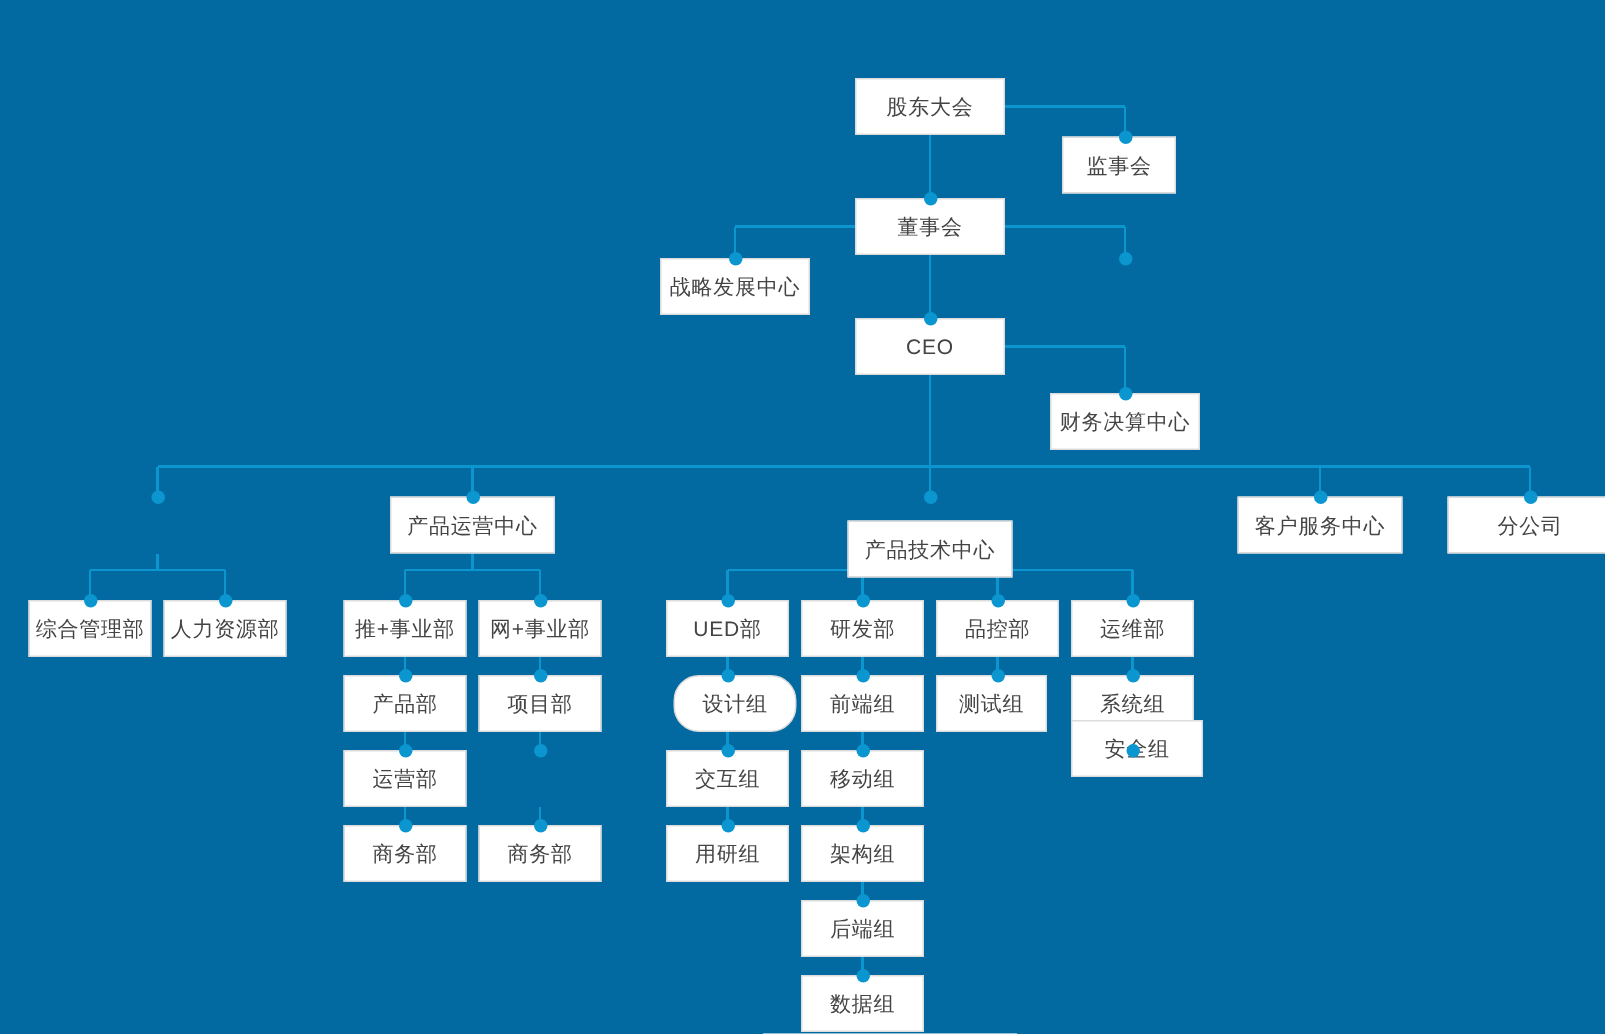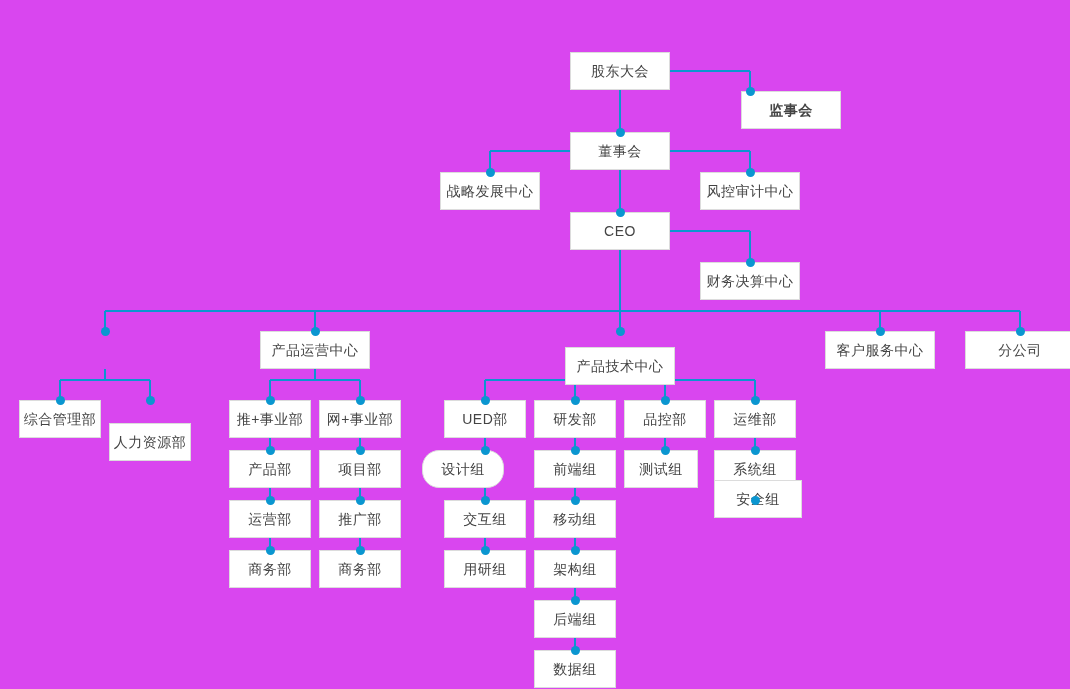--- a/index.html
+++ b/index.html
@@ -7,21 +7,21 @@
     padding: 0;
     background: #ffffff;
   }
   body {
     font-family: "Liberation Sans", "DejaVu Sans", sans-serif;
   }
   #chart-root {
     position: relative;
     width: 1070px;
     height: 689px;
-    background: #d946ef;
+    background: #0369a1;
     overflow: hidden;
   }
   #connector-layer {
     position: absolute;
     left: 0;
     top: 0;
     width: 1070px;
     height: 689px;
     pointer-events: none;
   }
@@ -102,45 +102,43 @@
       <line x1="270" y1="380" x2="270" y2="400" stroke="#0b96d0" stroke-width="1.6" shape-rendering="crispEdges"></line>
       <line x1="360" y1="380" x2="360" y2="400" stroke="#0b96d0" stroke-width="1.6" shape-rendering="crispEdges"></line>
       <line x1="620" y1="369" x2="620" y2="380" stroke="#0b96d0" stroke-width="1.6" shape-rendering="crispEdges"></line>
       <line x1="485" y1="380" x2="755" y2="380" stroke="#0b96d0" stroke-width="1.6" shape-rendering="crispEdges"></line>
       <line x1="485" y1="380" x2="485" y2="400" stroke="#0b96d0" stroke-width="1.6" shape-rendering="crispEdges"></line>
       <line x1="575" y1="380" x2="575" y2="400" stroke="#0b96d0" stroke-width="1.6" shape-rendering="crispEdges"></line>
       <line x1="665" y1="380" x2="665" y2="400" stroke="#0b96d0" stroke-width="1.6" shape-rendering="crispEdges"></line>
       <line x1="755" y1="380" x2="755" y2="400" stroke="#0b96d0" stroke-width="1.6" shape-rendering="crispEdges"></line>
     </svg>
 <div class="node-box root-node" style="left: 570px; top: 52px; width: 100px; height: 38px; border-color: rgb(220, 220, 220); background: rgb(255, 255, 255); color: rgb(68, 68, 68);">股东大会</div>
-    <div class="node-box" style="left: 741px; top: 91px; width: 100px; height: 38px; border-color: rgb(220, 220, 220); background: rgb(255, 255, 255); color: rgb(68, 68, 68); font-weight: bold;">监事会</div>
+    <div class="node-box" style="left: 708px; top: 91px; width: 76px; height: 38px; border-color: rgb(220, 220, 220); background: rgb(255, 255, 255); color: rgb(68, 68, 68);">监事会</div>
     <div class="node-box" style="left: 570px; top: 132px; width: 100px; height: 38px; border-color: rgb(220, 220, 220); background: rgb(255, 255, 255); color: rgb(68, 68, 68);">董事会</div>
     <div class="node-box" style="left: 440px; top: 172px; width: 100px; height: 38px; border-color: rgb(220, 220, 220); background: rgb(255, 255, 255); color: rgb(68, 68, 68);">战略发展中心</div>
-    <div class="node-box" style="left: 700px; top: 172px; width: 100px; height: 38px; border-color: rgb(220, 220, 220); background: rgb(255, 255, 255); color: rgb(68, 68, 68);">风控审计中心</div>
     <div class="node-box" style="left: 570px; top: 212px; width: 100px; height: 38px; border-color: rgb(220, 220, 220); background: rgb(255, 255, 255); color: rgb(68, 68, 68);">CEO</div>
     <div class="node-box" style="left: 700px; top: 262px; width: 100px; height: 38px; border-color: rgb(220, 220, 220); background: rgb(255, 255, 255); color: rgb(68, 68, 68);">财务决算中心</div>
     <div class="node-box" style="left: 260px; top: 331px; width: 110px; height: 38px; border-color: rgb(220, 220, 220); background: rgb(255, 255, 255); color: rgb(68, 68, 68);">产品运营中心</div>
     <div class="node-box" style="left: 565px; top: 331px; width: 110px; height: 38px; border-color: rgb(220, 220, 220); background: rgb(255, 255, 255); color: rgb(68, 68, 68); margin-top: 16px;">产品技术中心</div>
     <div class="node-box" style="left: 825px; top: 331px; width: 110px; height: 38px; border-color: rgb(220, 220, 220); background: rgb(255, 255, 255); color: rgb(68, 68, 68);">客户服务中心</div>
     <div class="node-box" style="left: 965px; top: 331px; width: 110px; height: 38px; border-color: rgb(220, 220, 220); background: rgb(255, 255, 255); color: rgb(68, 68, 68);">分公司</div>
     <div class="node-box" style="left: 19px; top: 400px; width: 82px; height: 38px; border-color: rgb(220, 220, 220); background: rgb(255, 255, 255); color: rgb(68, 68, 68);">综合管理部</div>
-    <div class="node-box" style="left: 109px; top: 400px; width: 82px; height: 38px; border-color: rgb(220, 220, 220); background: rgb(255, 255, 255); color: rgb(68, 68, 68); margin-top: 23px;">人力资源部</div>
+    <div class="node-box" style="left: 109px; top: 400px; width: 82px; height: 38px; border-color: rgb(220, 220, 220); background: rgb(255, 255, 255); color: rgb(68, 68, 68);">人力资源部</div>
     <div class="node-box" style="left: 229px; top: 400px; width: 82px; height: 38px; border-color: rgb(220, 220, 220); background: rgb(255, 255, 255); color: rgb(68, 68, 68);">推+事业部</div>
     <div class="node-box" style="left: 319px; top: 400px; width: 82px; height: 38px; border-color: rgb(220, 220, 220); background: rgb(255, 255, 255); color: rgb(68, 68, 68);">网+事业部</div>
     <div class="node-box" style="left: 229px; top: 450px; width: 82px; height: 38px; border-color: rgb(220, 220, 220); background: rgb(255, 255, 255); color: rgb(68, 68, 68);">产品部</div>
     <div class="node-box" style="left: 319px; top: 450px; width: 82px; height: 38px; border-color: rgb(220, 220, 220); background: rgb(255, 255, 255); color: rgb(68, 68, 68);">项目部</div>
     <div class="node-box" style="left: 229px; top: 500px; width: 82px; height: 38px; border-color: rgb(220, 220, 220); background: rgb(255, 255, 255); color: rgb(68, 68, 68);">运营部</div>
-    <div class="node-box" style="left: 319px; top: 500px; width: 82px; height: 38px; border-color: rgb(220, 220, 220); background: rgb(255, 255, 255); color: rgb(68, 68, 68);">推广部</div>
     <div class="node-box" style="left: 229px; top: 550px; width: 82px; height: 38px; border-color: rgb(220, 220, 220); background: rgb(255, 255, 255); color: rgb(68, 68, 68);">商务部</div>
     <div class="node-box" style="left: 319px; top: 550px; width: 82px; height: 38px; border-color: rgb(220, 220, 220); background: rgb(255, 255, 255); color: rgb(68, 68, 68);">商务部</div>
     <div class="node-box" style="left: 444px; top: 400px; width: 82px; height: 38px; border-color: rgb(220, 220, 220); background: rgb(255, 255, 255); color: rgb(68, 68, 68);">UED部</div>
     <div class="node-box" style="left: 624px; top: 400px; width: 82px; height: 38px; border-color: rgb(220, 220, 220); background: rgb(255, 255, 255); color: rgb(68, 68, 68);">品控部</div>
     <div class="node-box" style="left: 534px; top: 400px; width: 82px; height: 38px; border-color: rgb(220, 220, 220); background: rgb(255, 255, 255); color: rgb(68, 68, 68);">研发部</div>
     <div class="node-box" style="left: 714px; top: 400px; width: 82px; height: 38px; border-color: rgb(220, 220, 220); background: rgb(255, 255, 255); color: rgb(68, 68, 68);">运维部</div>
-    <div class="node-box" style="left: 422px; top: 450px; width: 82px; height: 38px; border-color: rgb(220, 220, 220); background: rgb(255, 255, 255); color: rgb(68, 68, 68); border-radius: 17px;">设计组</div>
+    <div class="node-box" style="left: 449px; top: 450px; width: 82px; height: 38px; border-color: rgb(220, 220, 220); background: rgb(255, 255, 255); color: rgb(68, 68, 68); border-radius: 17px;">设计组</div>
     <div class="node-box" style="left: 444px; top: 500px; width: 82px; height: 38px; border-color: rgb(220, 220, 220); background: rgb(255, 255, 255); color: rgb(68, 68, 68);">交互组</div>
     <div class="node-box" style="left: 444px; top: 550px; width: 82px; height: 38px; border-color: rgb(220, 220, 220); background: rgb(255, 255, 255); color: rgb(68, 68, 68);">用研组</div>
     <div class="node-box" style="left: 534px; top: 450px; width: 82px; height: 38px; border-color: rgb(220, 220, 220); background: rgb(255, 255, 255); color: rgb(68, 68, 68);">前端组</div>
     <div class="node-box" style="left: 534px; top: 500px; width: 82px; height: 38px; border-color: rgb(220, 220, 220); background: rgb(255, 255, 255); color: rgb(68, 68, 68);">移动组</div>
     <div class="node-box" style="left: 534px; top: 550px; width: 82px; height: 38px; border-color: rgb(220, 220, 220); background: rgb(255, 255, 255); color: rgb(68, 68, 68);">架构组</div>
     <div class="node-box" style="left: 534px; top: 600px; width: 82px; height: 38px; border-color: rgb(220, 220, 220); background: rgb(255, 255, 255); color: rgb(68, 68, 68);">后端组</div>
     <div class="node-box" style="left: 534px; top: 650px; width: 82px; height: 38px; border-color: rgb(220, 220, 220); background: rgb(255, 255, 255); color: rgb(68, 68, 68);">数据组</div>
     <div class="node-box" style="left: 624px; top: 450px; width: 74px; height: 38px; border-color: rgb(220, 220, 220); background: rgb(255, 255, 255); color: rgb(68, 68, 68);">测试组</div>
     <div class="node-box" style="left: 714px; top: 450px; width: 82px; height: 38px; border-color: rgb(220, 220, 220); background: rgb(255, 255, 255); color: rgb(68, 68, 68);">系统组</div>
     <div class="node-box" style="left: 714px; top: 480px; width: 88px; height: 38px; border-color: rgb(220, 220, 220); background: rgb(255, 255, 255); color: rgb(68, 68, 68);">安全组</div>

